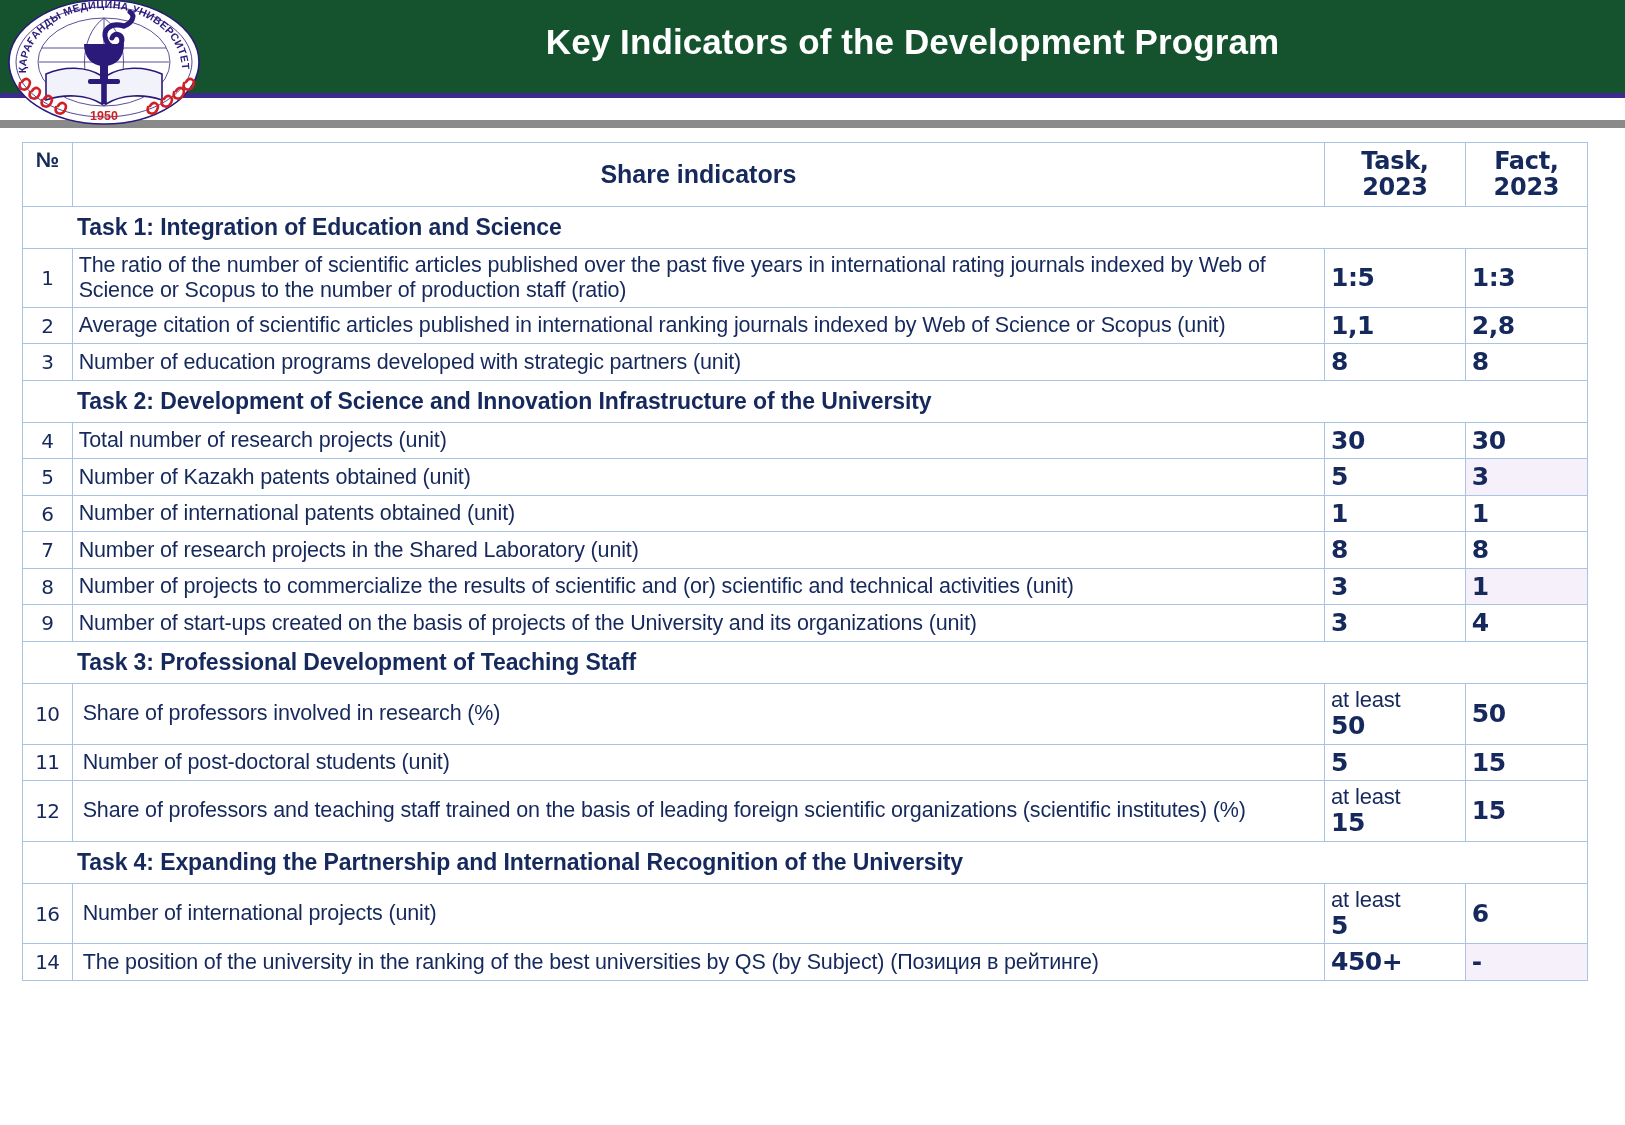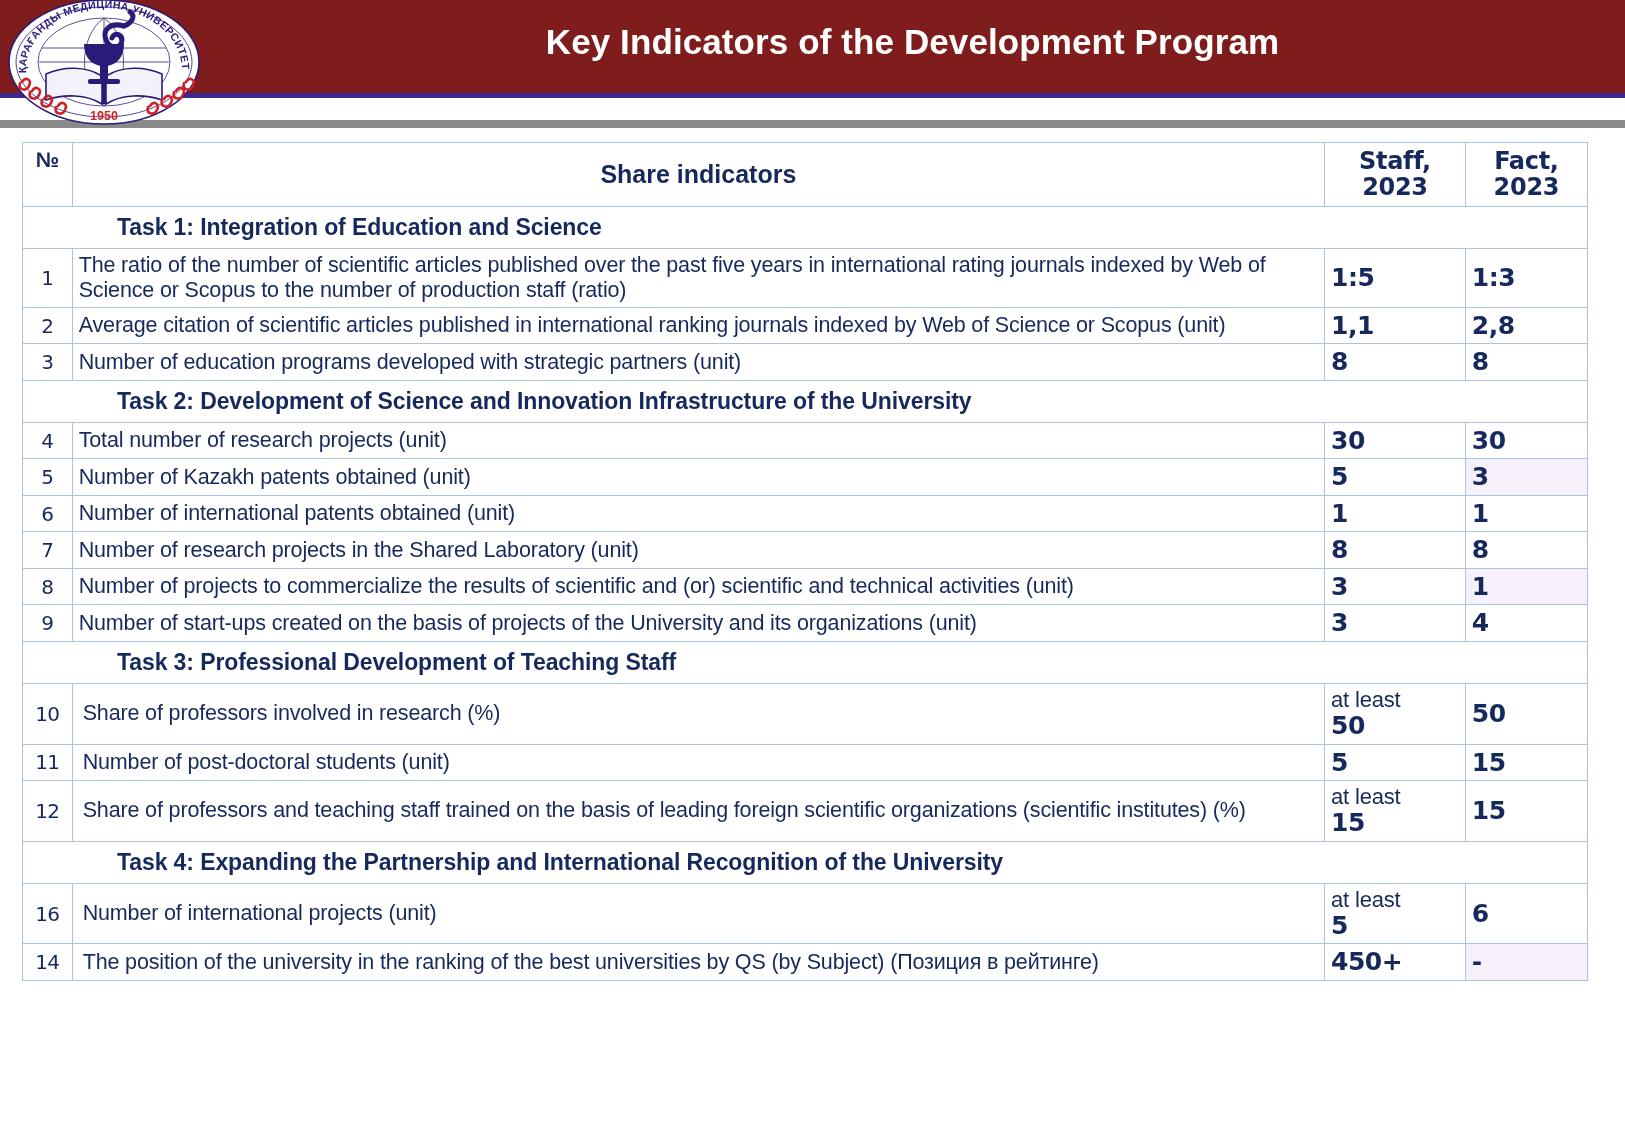--- a/index.html
+++ b/index.html
@@ -12,21 +12,21 @@
     background: #ffffff;
     font-family: "Liberation Sans", sans-serif;
     overflow: hidden;
   }
 
   
   #header-banner {
     position: relative;
     width: 1625px;
     height: 98px;
-    background: #7f1d1d;
+    background: #14532d;
     box-sizing: border-box;
   }
   #header-banner .banner-underline {
     position: absolute;
     left: 0;
     bottom: 0;
     width: 100%;
     height: 5px;
     background: #3d2a8e;
   }
@@ -115,21 +115,21 @@
 
   
   tr.task-row td {
     border-left: 1px solid #a8c4e2;
     border-right: 1px solid #a8c4e2;
     border-top: 1px solid #a8c4e2;
     border-bottom: 1px solid #a8c4e2;
     height: 42px;
     font-weight: bold;
     font-size: 23px;
-    padding-left: 94px;
+    padding-left: 54px;
     color: #16295c;
     letter-spacing: -0.1px;
   }
 
   
   tr.data-row td.d-num {
     text-align: center;
     font-size: 20px;
     vertical-align: middle;
     font-family: "DejaVu Sans", sans-serif;
@@ -227,21 +227,21 @@
     <colgroup>
       <col class="c-num">
         <col class="c-text">
         <col class="c-plan">
         <col class="c-fact">
     </colgroup>
     <tbody id="table-body">
         <tr class="head-row">
           <td class="h-num">№</td>
           <td class="h-text">Share indicators</td>
-          <td class="h-plan"><span>Staff,</span><br><span>2023</span></td>
+          <td class="h-plan"><span>Task,</span><br><span>2023</span></td>
           <td class="h-fact"><span>Fact,</span><br><span>2023</span></td>
         </tr>
         <tr class="task-row">
           <td colspan="4">Task 1: Integration of Education and Science</td>
         </tr>
         <tr class="data-row">
           <td class="d-num">1</td>
           <td class="d-text">The ratio of the number of scientific articles published over the past five years in international rating journals indexed by Web of Science or Scopus to the number of production staff (ratio)</td>
           <td class="d-plan">1:5</td>
           <td class="d-fact">1:3</td>

